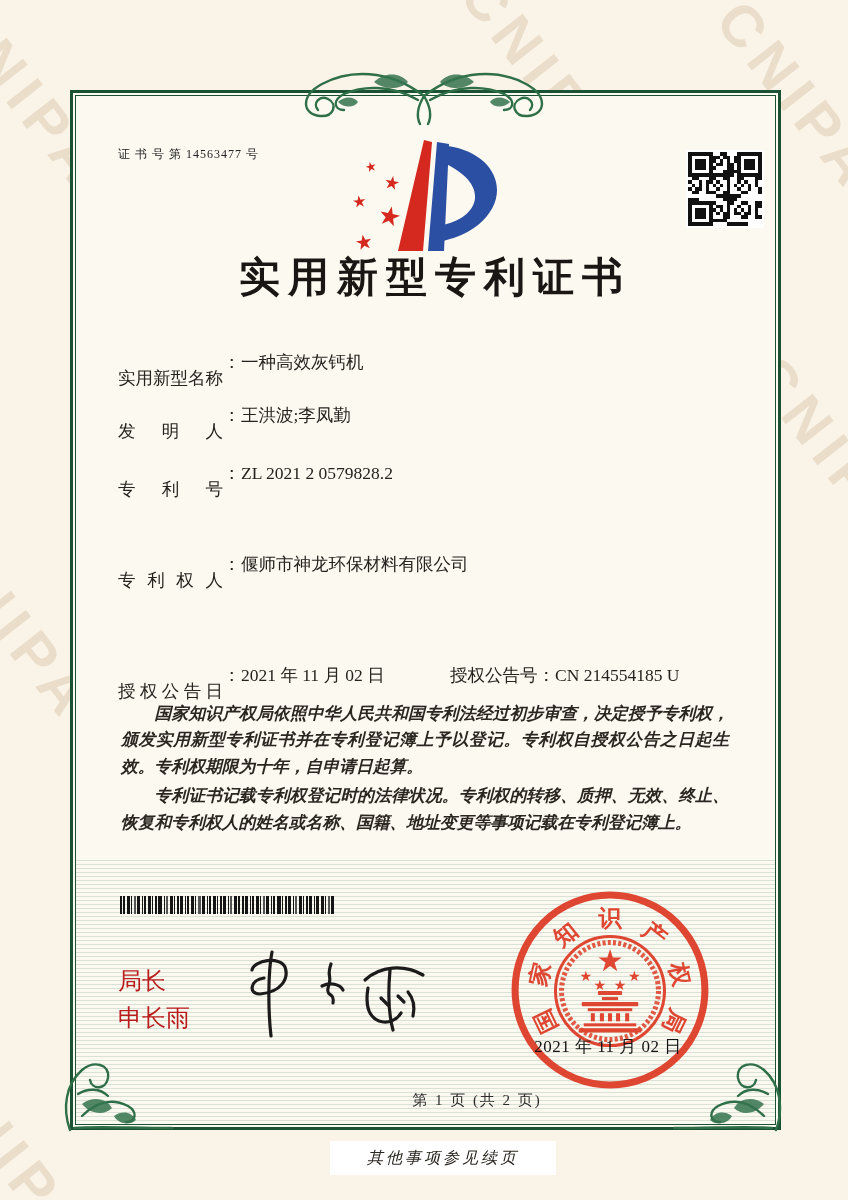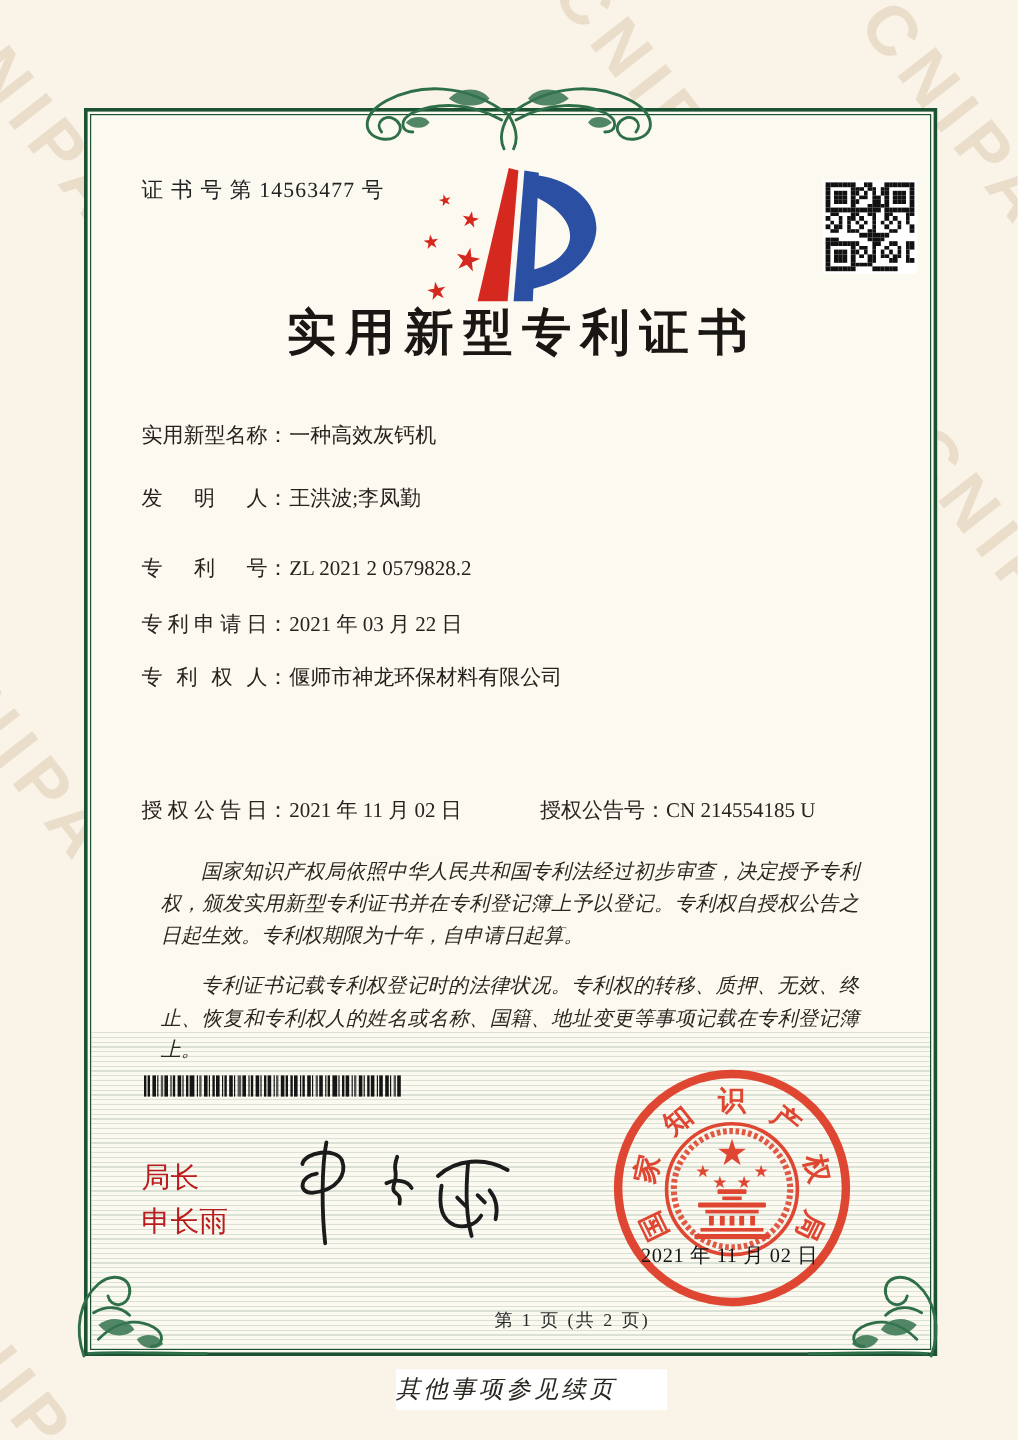--- a/index.html
+++ b/index.html
@@ -9,46 +9,46 @@
       font-weight:bold;font-size:58px;letter-spacing:9px;color:rgba(199,171,136,0.30);
       transform:rotate(52deg);transform-origin:left top;white-space:nowrap;z-index:0;}
   .wm.inner{color:rgba(205,182,150,0.20);}
   .frame{position:absolute;left:70px;top:90px;width:705px;height:1034px;
          border:3px solid #1b5233;background:#fcf9f1;z-index:1;}
   .frame-inner{position:absolute;left:2px;top:2px;right:2px;bottom:2px;border:1px solid #1b5233;}
   .guilloche{position:absolute;left:76px;top:860px;width:699px;height:262px;z-index:1;
      background:repeating-linear-gradient(180deg,rgba(138,168,148,0.30) 0 1px,transparent 1px 4px);}
   .flourish{position:absolute;z-index:2;}
   .content{position:absolute;left:0;top:0;width:848px;height:1200px;z-index:3;}
-  .cert-no{position:absolute;left:118px;top:146px;font-size:18px;letter-spacing:1px;}
+  .cert-no{position:absolute;left:118px;top:146px;font-size:12px;letter-spacing:1px;}
   .logo{position:absolute;left:344px;top:137px;}
   .qr{position:absolute;left:686px;top:150px;width:74px;height:74px;background:#fff;
       display:grid;grid-template-columns:repeat(21,1fr);grid-template-rows:repeat(21,1fr);padding:2px;}
   .qr div{width:100%;height:100%;}
   .qr .on{background:#111;}
   .title{position:absolute;left:70px;top:250px;width:730px;text-align:center;
          font-size:41px;font-weight:bold;letter-spacing:8px;color:#191613;}
   .row{position:absolute;left:118px;font-size:17.5px;white-space:nowrap;color:#26221e;}
-  .row .lab{display:inline-block;width:105px;text-align:justify;text-align-last:justify;vertical-align:top;}
+  .row .lab{display:inline-block;width:105px;text-align:justify;text-align-last:justify;vertical-align:top;margin-top:16px;}
   .row .col{display:inline-block;width:18px;}
   .row2{position:absolute;left:450px;font-size:17.5px;white-space:nowrap;color:#26221e;text-align:center;}
   .bodytext{position:absolute;left:118px;top:698px;width:614px;font-size:16.8px;
             line-height:26.4px;text-align:justify;font-style:italic;color:#2a2620;}
-  .bodytext p{margin:16px;text-indent:2em;}
+  .bodytext p{margin:3px;text-indent:2em;font-weight:bold;}
   .barcode{position:absolute;left:120px;top:896px;}
   .director{position:absolute;left:118px;font-size:24px;
             font-family:"Liberation Sans","DejaVu Sans",sans-serif;color:#b91c1c;}
   .sig{position:absolute;left:238px;top:940px;}
   .seal{position:absolute;left:506px;top:886px;opacity:0.93;}
   .seal-date{position:absolute;left:508px;top:1035px;width:200px;text-align:center;
              font-size:17px;color:#141414;z-index:4;letter-spacing:0.5px;}
   .footer{position:absolute;left:70px;top:1091px;width:814px;text-align:center;
           font-size:15px;letter-spacing:2px;color:#2a2a2a;}
   .cont-note{position:absolute;left:330px;top:1141px;width:226px;height:34px;background:#ffffff;
-             line-height:34px;font-size:20px;font-style:italic;
+             text-align:center;line-height:34px;font-size:16px;font-style:italic;
              letter-spacing:3px;color:#2a2620;z-index:4;}
 </style>
 </head>
 <body>
 
 <span class="wm" style="left:-16px;top:-14px;">CNIPA</span>
 <span class="wm" style="left:500px;top:-38px;">CNIPA</span>
 <span class="wm" style="left:756px;top:-12px;">CNIPA</span>
 <span class="wm" style="left:790px;top:342px;">CNIPA</span>
 <span class="wm" style="left:-28px;top:518px;">CNIPA</span>
@@ -570,23 +570,20 @@
   <div class="title">实用新型专利证书</div>
 
   <div class="row" style="top:350px">
     <span class="lab">实用新型名称</span><span class="col">：</span><span>一种高效灰钙机</span>
   </div>
   <div class="row" style="top:403px">
     <span class="lab">发明人</span><span class="col">：</span><span>王洪波;李凤勤</span>
   </div>
   <div class="row" style="top:461px">
     <span class="lab">专利号</span><span class="col">：</span><span>ZL 2021 2 0579828.2</span>
-  </div>
-  <div class="row" style="top:508px">
-    <span class="lab">专利申请日</span><span class="col">：</span><span>2021 年 03 月 22 日</span>
   </div>
   <div class="row" style="top:552px">
     <span class="lab">专利权人</span><span class="col">：</span><span>偃师市神龙环保材料有限公司</span>
   </div>
   <div class="row" style="top:663px">
     <span class="lab">授权公告日</span><span class="col">：</span><span>2021 年 11 月 02 日</span>
   </div>
   <div class="row2" style="top:663px">
     <span>授权公告号</span><span>：</span><span>CN 214554185 U</span>
   </div>

